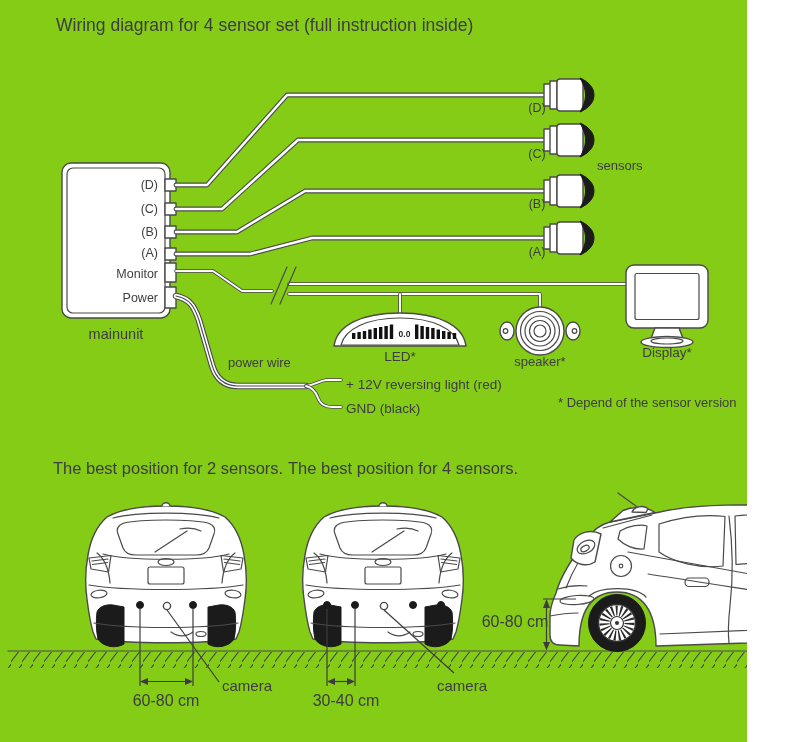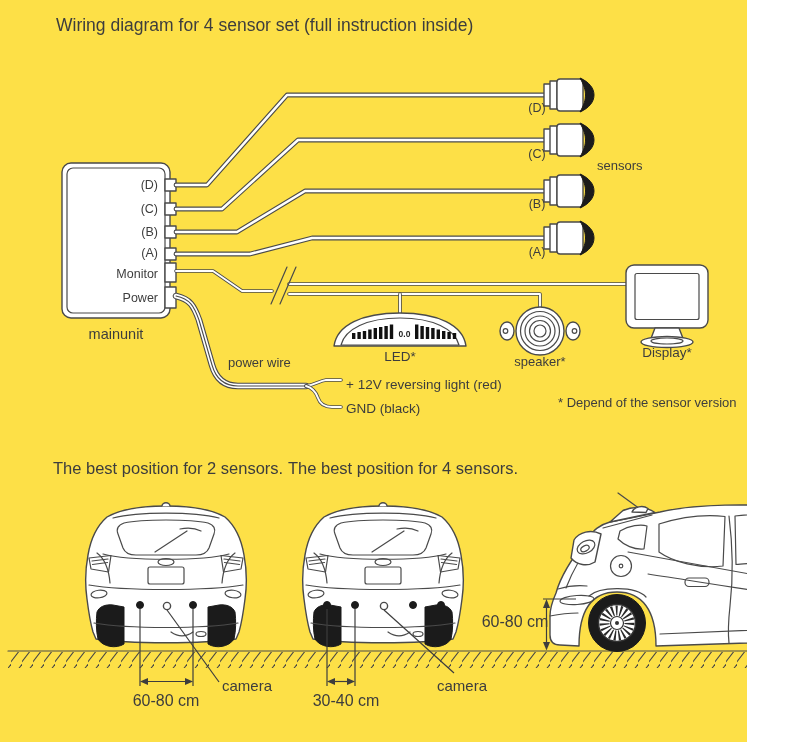--- a/index.html
+++ b/index.html
@@ -1,16 +1,16 @@
 <!DOCTYPE html>
 <html><head>
 <meta charset="utf-8">
 <style>
   html,body{margin:0;padding:0;background:#fff;}
-  .stage{width:747px;height:742px;position:relative;background:#fde047;overflow:hidden;}
+  .stage{width:747px;height:742px;position:relative;background:#84cc16;overflow:hidden;}
   svg{display:block;}
   text{font-family:"Liberation Sans","DejaVu Sans",sans-serif;fill:#3d3d3d;}
   .tt{font-size:17.5px;}
   .th{font-size:16.5px;}
   .tp{font-size:12.5px;}
   .tm{font-size:14.5px;}
   .ts{font-size:12.5px;}
   .tg{font-size:13px;}
   .tl{font-size:13.5px;}
   .tw{font-size:13px;}

